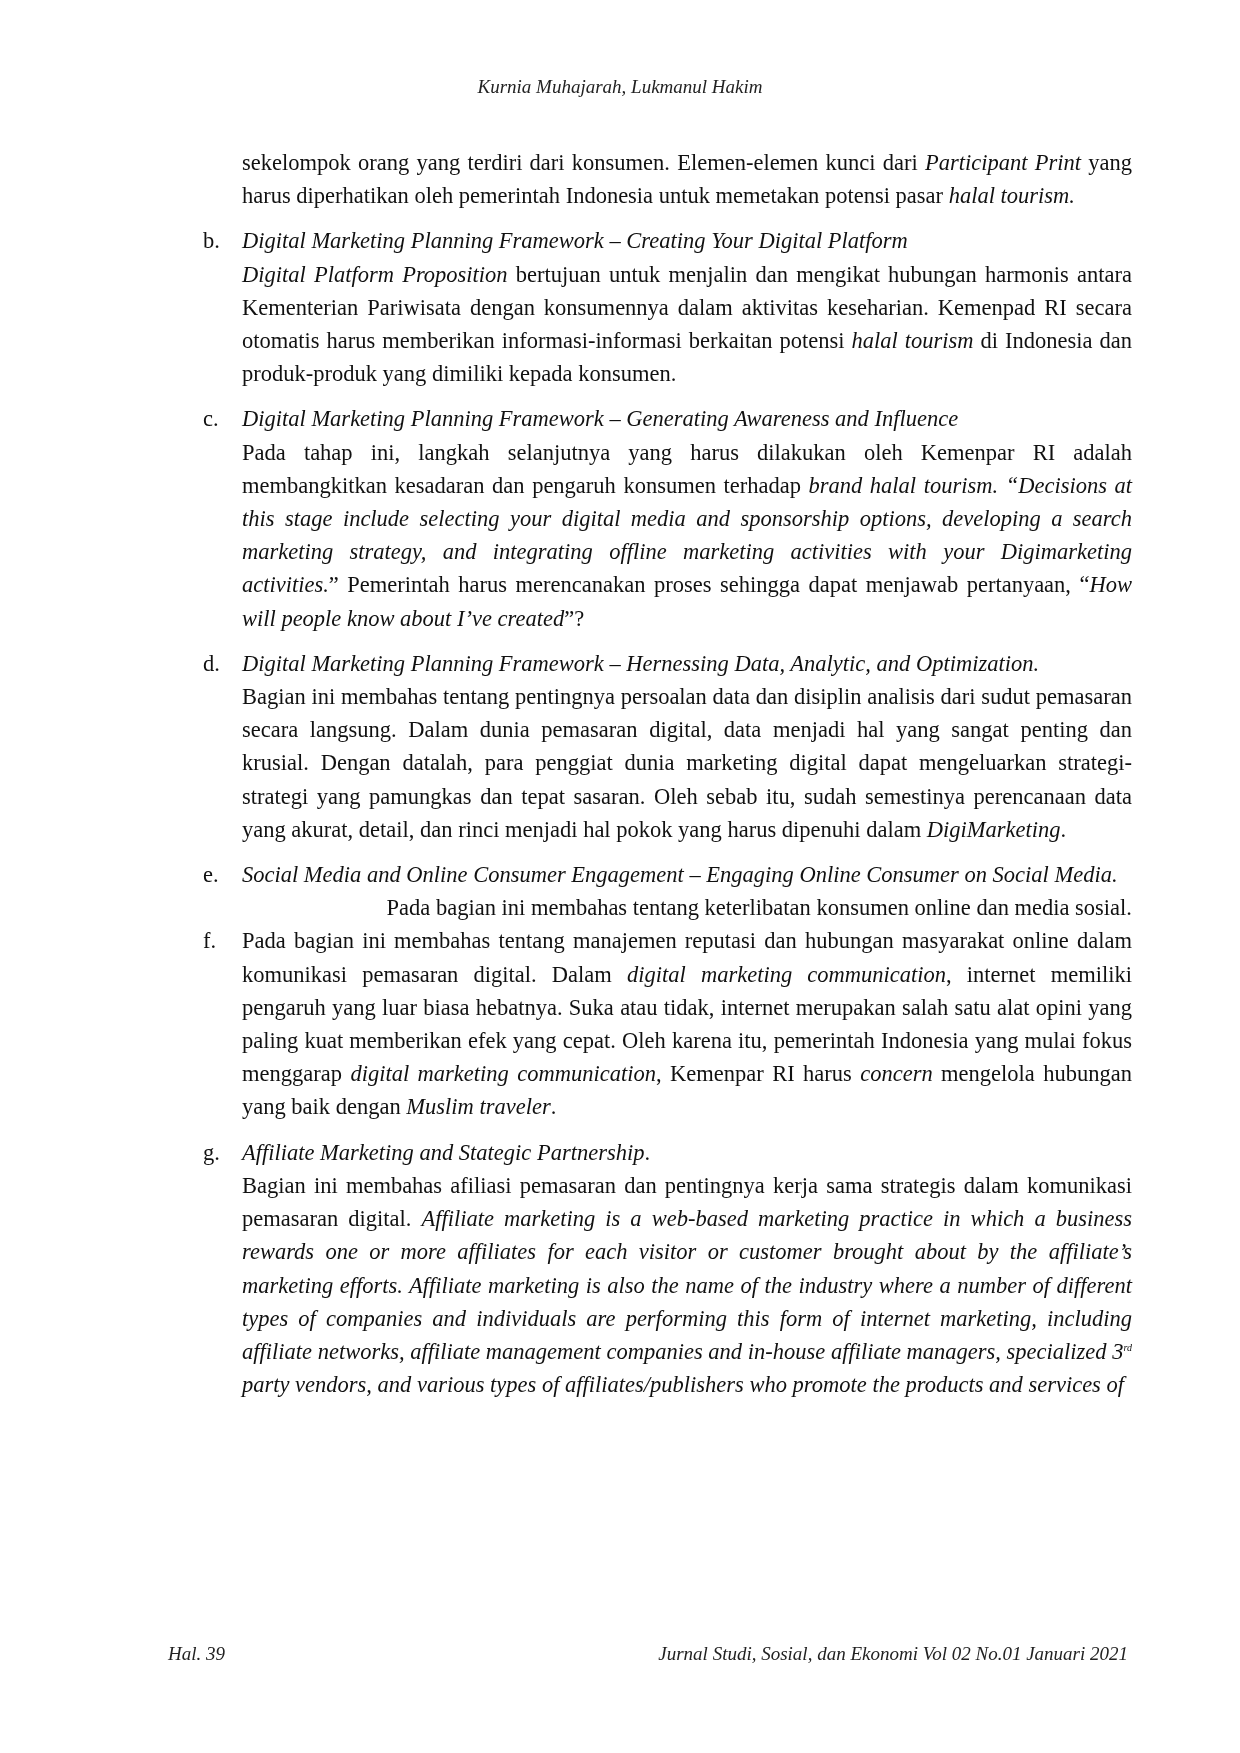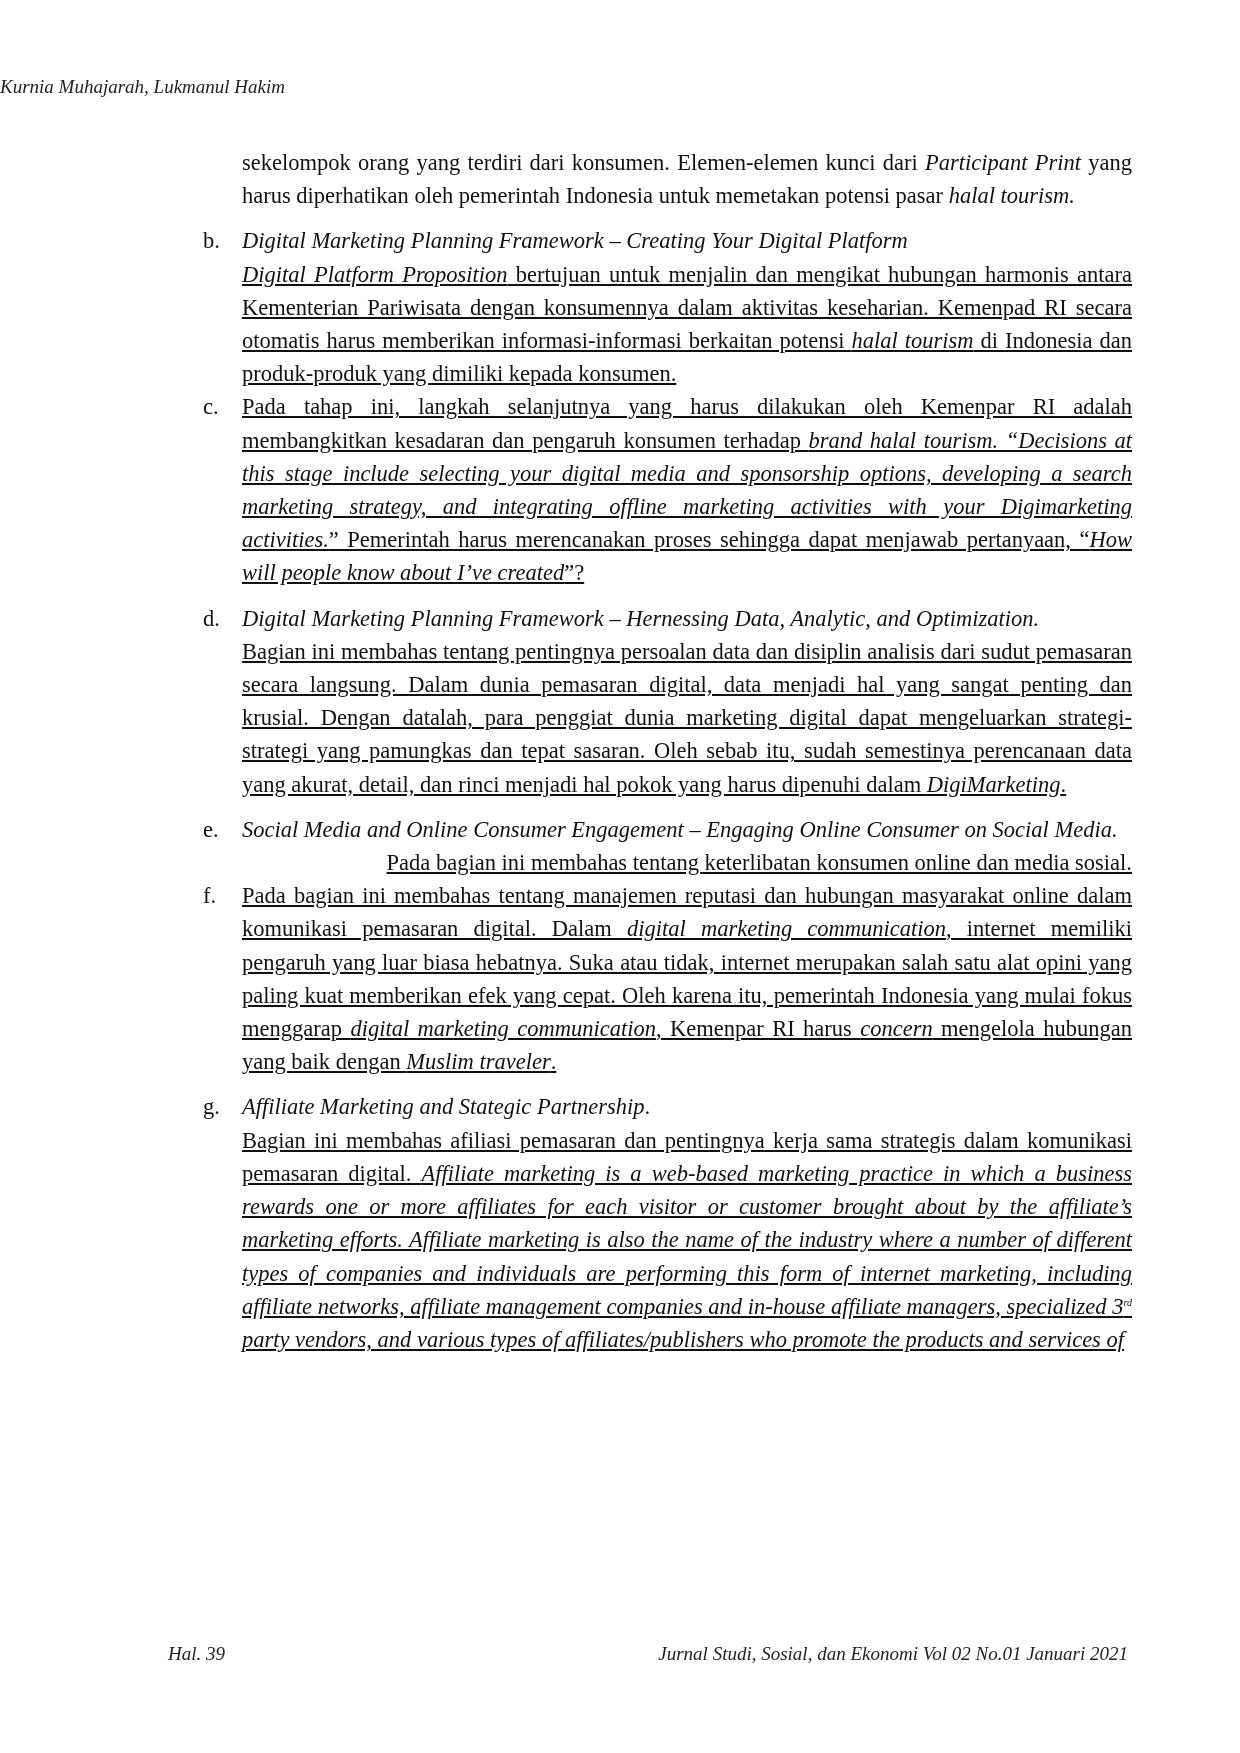--- a/index.html
+++ b/index.html
@@ -1,35 +1,35 @@
 <!DOCTYPE html>
 <html><head>
 <meta charset="utf-8">
 <style>
   html, body { margin: 0; padding: 0; background: #ffffff; }
   body { width: 1240px; height: 1753px; position: relative; overflow: hidden; color: #111; }
   .page { position: absolute; left: 0; top: 0; width: 1240px; height: 1753px; }
   .running-head {
-    position: absolute; top: 76px; left: 0; width: 1240px; text-align: left;
+    position: absolute; top: 76px; left: 0; width: 1240px; text-align: center;
     font-family: "Liberation Serif", serif; font-style: italic; font-size: 19px; color: #222;
   }
   .body-text {
     position: absolute; left: 0; top: 146px; width: 1088px;
     font-family: "Liberation Serif", serif; font-size: 22.5px; line-height: 33.2px;
   }
   .para {
     margin: 0 0 0 242px; width: 890px; text-align: justify;
   }
   .item { position: relative; margin: 0; }
   .item-letter { position: absolute; left: 203px; top: 0; }
   .item-title {
     margin: 12px 0 0 242px; width: 890px; font-style: italic; text-align: justify;
     text-align-last: left;
   }
-  .item-body { margin: 0 8px 0 242px; width: 890px; text-align: justify; text-decoration: underline; }
+  .item-body { margin: 0 8px 0 242px; width: 890px; text-align: justify; }
   .footer-left {
     position: absolute; top: 1643px; left: 148px;
     font-family: "Liberation Serif", serif; font-style: italic; font-size: 19px; color: #222; margin-left: 20px;
   }
   .footer-right {
     position: absolute; top: 1643px; right: 112px;
     font-family: "Liberation Serif", serif; font-style: italic; font-size: 19px; color: #222;
   }
   i { font-style: italic; }
   sup { font-size: 10px; line-height: 0; }
@@ -46,20 +46,21 @@
     <p class="para"><span>sekelompok orang yang terdiri dari konsumen. Elemen-elemen kunci dari </span><i>Participant Print</i><span> yang harus diperhatikan oleh pemerintah Indonesia untuk memetakan potensi pasar </span><i>halal tourism.</i></p>
 
     <div class="item">
       <span class="item-letter">b.</span>
       <p class="item-title">Digital Marketing Planning Framework – Creating Your Digital Platform</p>
       <p class="item-body"><i>Digital Platform Proposition</i><span> bertujuan untuk menjalin dan mengikat hubungan harmonis antara Kementerian Pariwisata dengan konsumennya dalam aktivitas keseharian. Kemenpad RI secara otomatis harus memberikan informasi-informasi berkaitan potensi </span><i>halal tourism</i><span> di Indonesia dan produk-produk yang dimiliki kepada konsumen.</span></p>
     </div>
 
     <div class="item">
       <span class="item-letter">c.</span>
+      <p class="item-title">Digital Marketing Planning Framework – Generating Awareness and Influence</p>
       <p class="item-body"><span>Pada tahap ini, langkah selanjutnya yang harus dilakukan oleh Kemenpar RI adalah membangkitkan kesadaran dan pengaruh konsumen terhadap </span><i>brand halal tourism. “Decisions at this stage include selecting your digital media and sponsorship options, developing a search marketing strategy, and integrating offline marketing activities with your Digimarketing activities.</i><span>” Pemerintah harus merencanakan proses sehingga dapat menjawab pertanyaan, “</span><i>How will people know about I’ve created</i><span>”?</span></p>
     </div>
 
     <div class="item">
       <span class="item-letter">d.</span>
       <p class="item-title">Digital Marketing Planning Framework – Hernessing Data, Analytic, and Optimization.</p>
       <p class="item-body"><span>Bagian ini membahas tentang pentingnya persoalan data dan disiplin analisis dari sudut pemasaran secara langsung. Dalam dunia pemasaran digital, data menjadi hal yang sangat penting dan krusial. Dengan datalah, para penggiat dunia marketing digital dapat mengeluarkan strategi-strategi yang pamungkas dan tepat sasaran. Oleh sebab itu, sudah semestinya perencanaan data yang akurat, detail, dan rinci menjadi hal pokok yang harus dipenuhi dalam </span><i>DigiMarketing</i><span>.</span></p>
     </div>
 
     <div class="item">

